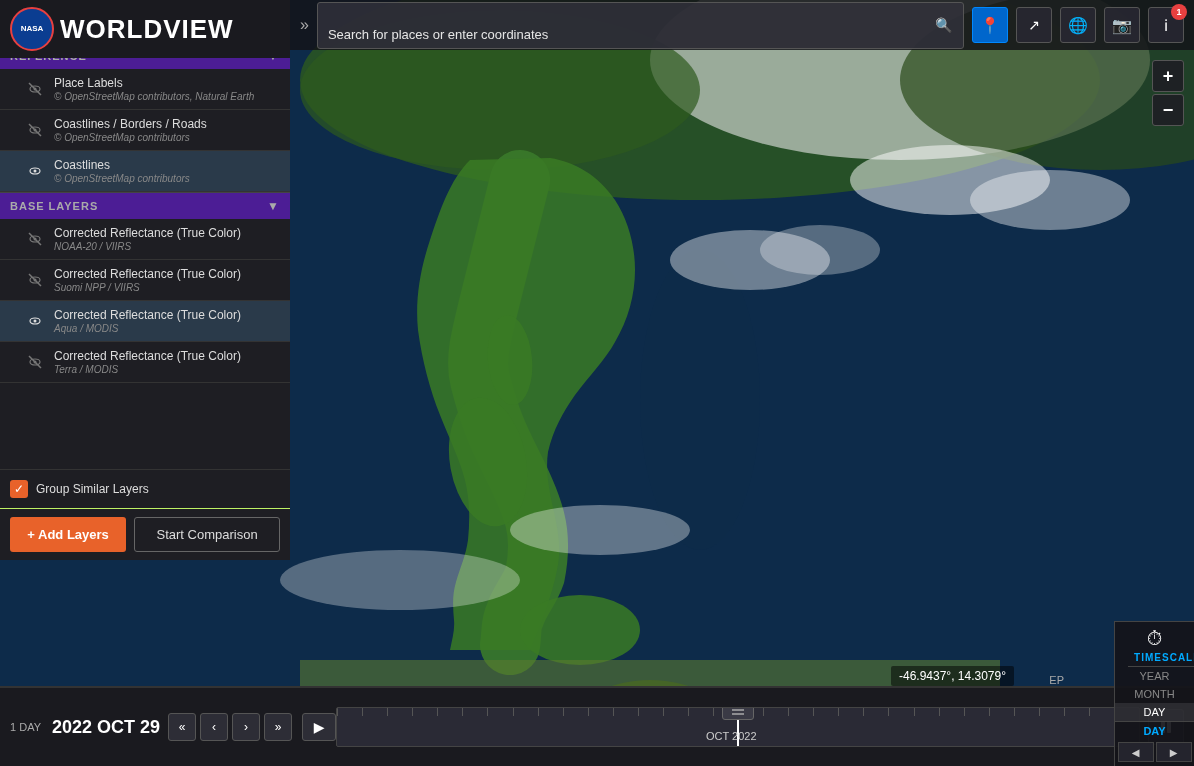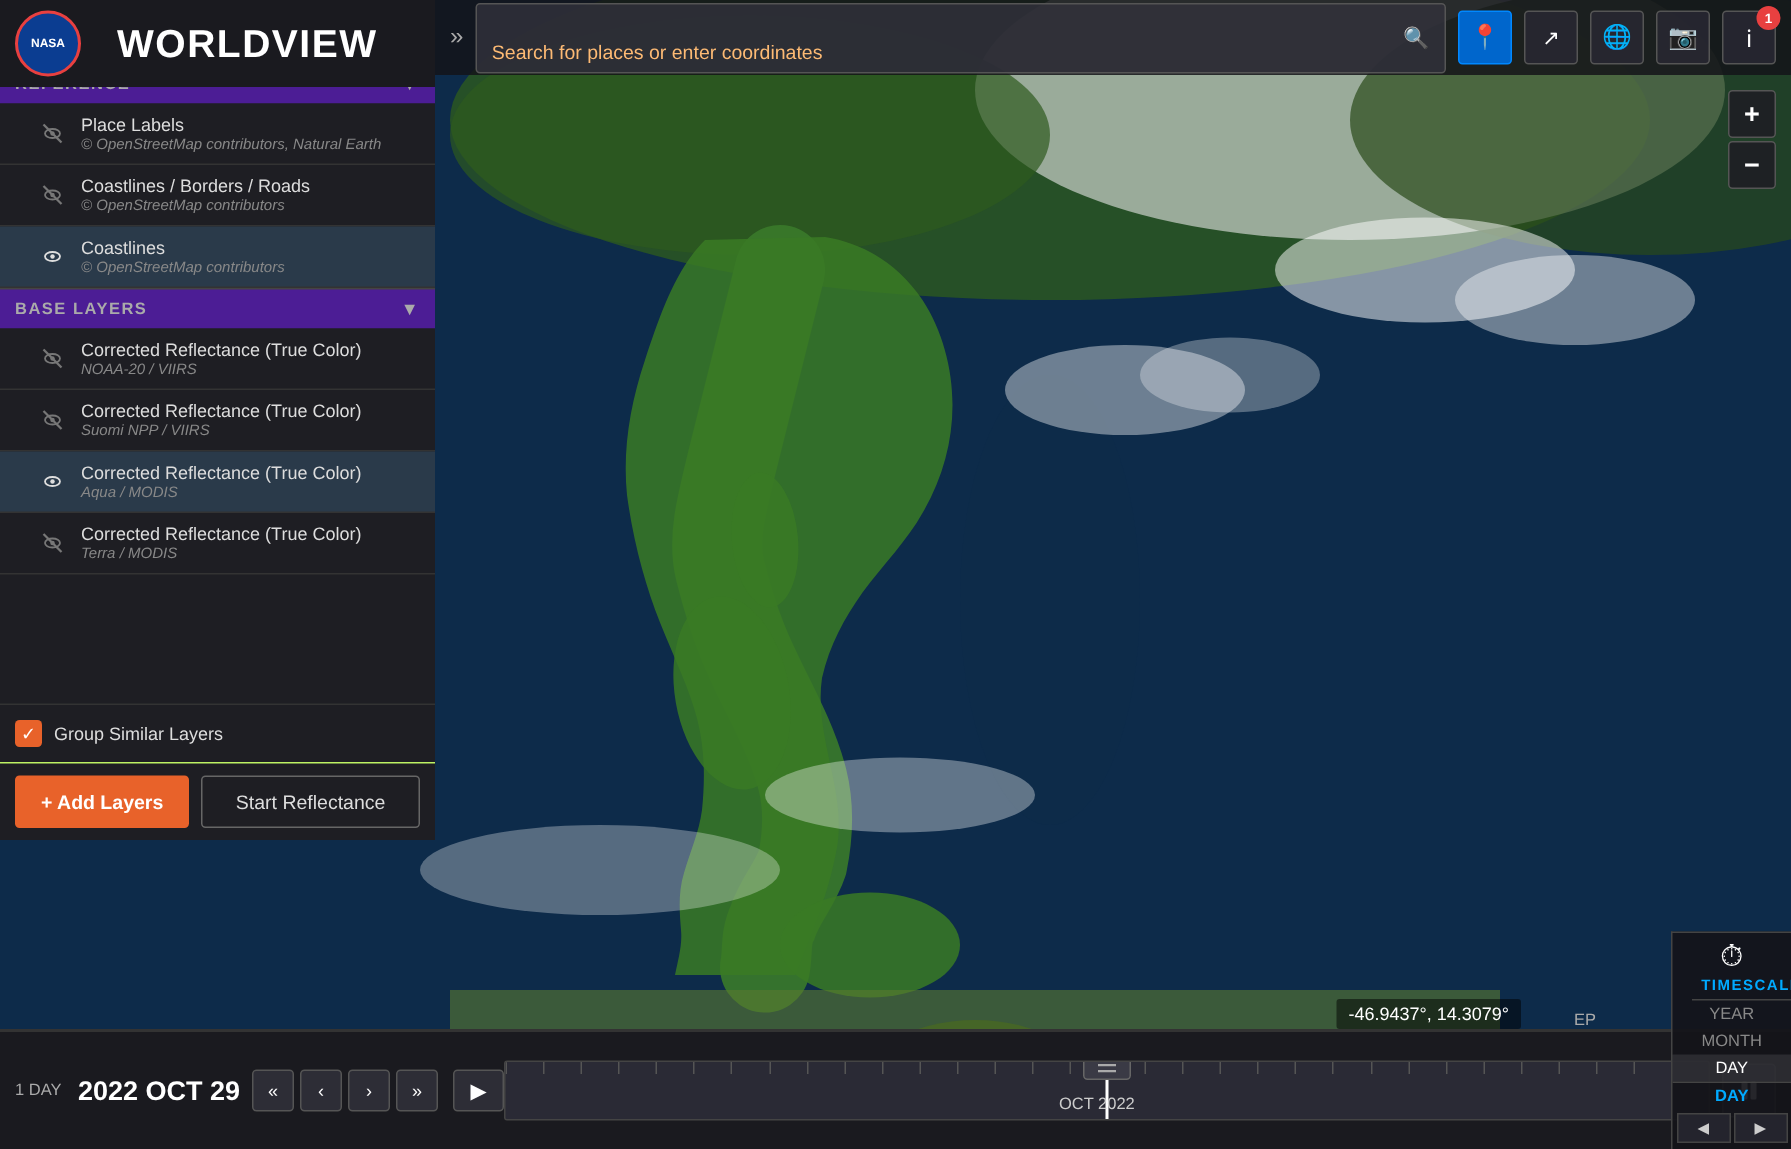--- a/index.html
+++ b/index.html
@@ -35,21 +35,21 @@
     
     #header {
       position: absolute;
       left: 0; top: 0;
       width: 290px;
       height: 58px;
       background: #1a1a1f;
       display: flex;
       align-items: center;
       padding: 0 10px;
-      gap: 24px;
+      gap: 6px;
     }
 
     #nasa-logo {
       width: 44px;
       height: 44px;
       border-radius: 50%;
       background: #0b3d91;
       display: flex;
       align-items: center;
       justify-content: center;
@@ -259,21 +259,21 @@
       border-radius: 3px;
       padding: 6px 10px;
       color: #ccc;
       font-size: 13px;
       display: flex;
       align-items: center;
       gap: 6px;
     }
 
     #search-input-text {
-      color: #fdba74;
+      color: #e5e5e5;
       font-size: 13px;
       flex: 1;
       margin-top: 18px;
     }
 
     #search-icon {
       color: #999;
       font-size: 14px;
     }
 
@@ -694,21 +694,21 @@
     </div>
   </div>
 
   <div id="group-similar">
     <div id="group-checkbox">✓</div>
     <span id="group-label">Group Similar Layers</span>
   </div>
 
   <div id="panel-buttons">
     <button id="add-layers-btn">+ Add Layers</button>
-    <button id="start-comparison-btn">Start Reflectance</button>
+    <button id="start-comparison-btn">Start Comparison</button>
   </div>
 </div>
 
 <div id="top-bar">
   <span id="search-chevrons">»</span>
   <div id="search-bar">
     <span id="search-input-text">Search for places or enter coordinates</span>
     <span id="search-icon">🔍</span>
   </div>
   <div class="top-icon-btn active">

